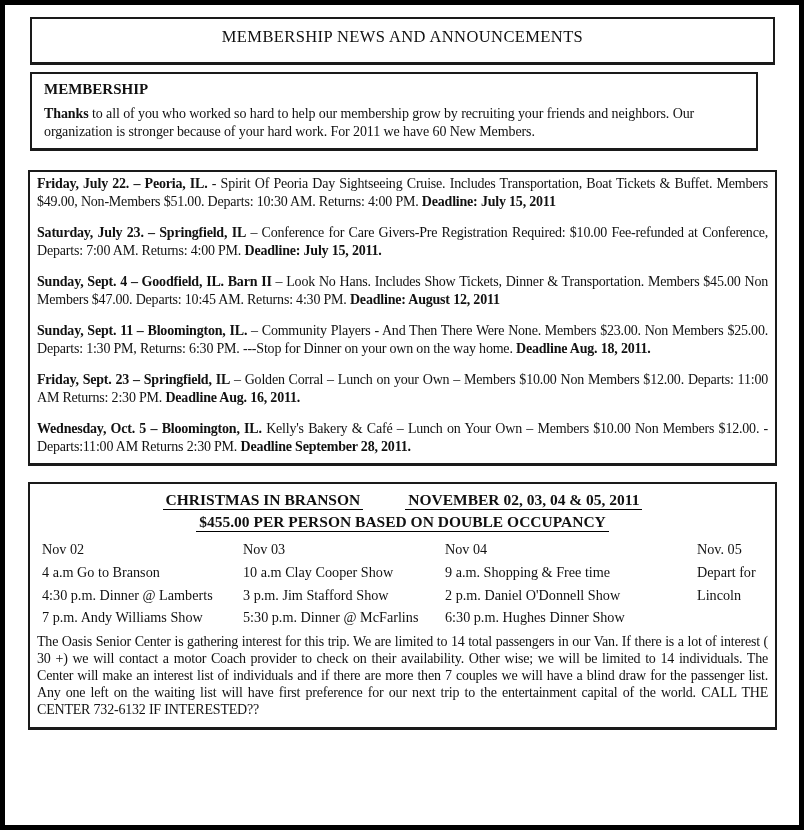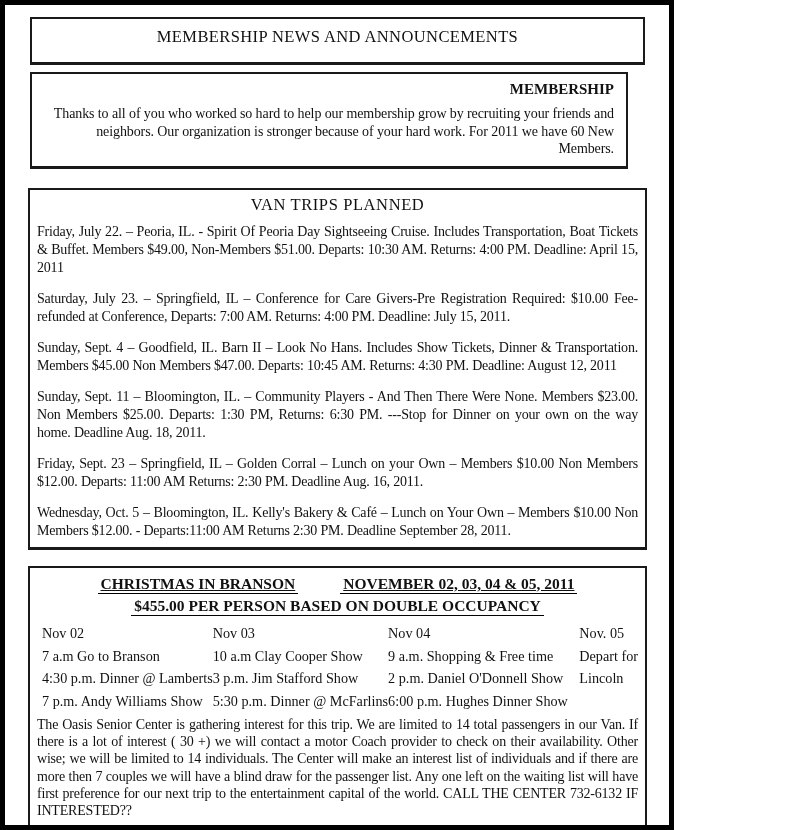--- a/index.html
+++ b/index.html
@@ -1,19 +1,19 @@
 <!DOCTYPE html>
 <html><head>
 <meta charset="utf-8">
 <style>
   * { box-sizing: border-box; }
   html, body { margin: 0; padding: 0; background: #ffffff; }
   .page {
     position: relative;
-    width: 674px;
+    width: 804px;
     height: 830px;
     border: 5px solid #000;
     background: #fff;
     font-family: "Liberation Serif", "DejaVu Serif", serif;
     color: #111;
     overflow: hidden;
   }
   .box {
     border: 2px solid #1a1a1a;
     border-bottom-width: 3px;
@@ -25,21 +25,21 @@
     text-align: center;
     padding-top: 8px;
   }
   .main-title {
     font-size: 16.5px;
     letter-spacing: 0.4px;
     white-space: nowrap;
   }
   .membership-box {
     margin: 7px 41px 0 25px;
-    text-align: right;
+    text-align: left;
     padding: 5px 12px 8px 12px;
   }
   .section-heading {
     font-weight: bold;
     font-size: 15px;
     margin: 2px 0 7px 0;
   }
   .membership-body {
     font-size: 14px;
     line-height: 17.5px;
@@ -67,21 +67,20 @@
   .branson-box {
     margin: 16px 22px 0 23px;
     padding: 5px 7px 8px 7px;
   }
   .branson-title {
     text-align: center;
     font-weight: bold;
     font-size: 15.5px;
     margin: 2px 0 4px 0;
     white-space: nowrap;
-    text-decoration: underline;
   }
   .u {
     border-bottom: 1.5px solid #000;
     padding: 0 3px 1px 3px;
   }
   .title-gap { display: inline-block; width: 42px; }
   .branson-subtitle-row { text-align: center; margin: 0 0 7px 0; }
   .branson-subtitle {
     font-weight: bold;
     font-size: 15.5px;
@@ -101,76 +100,75 @@
     line-height: 23px;
   }
   .col-item { line-height: 22.5px; white-space: nowrap; }
   .branson-note {
     text-align: justify;
     font-size: 14px;
     line-height: 17.2px;
     letter-spacing: -0.2px;
     margin: 3px 0 0 0;
   }
-  b { font-weight: normal; }
+  b { font-weight: bold; }
 </style>
 </head>
 <body>
 
 <div class="page">
 
   <div class="box title-box">
     <div class="main-title">MEMBERSHIP NEWS AND ANNOUNCEMENTS</div>
   </div>
 
   <div class="box membership-box">
     <div class="section-heading">MEMBERSHIP</div>
     <p class="membership-body"><b>Thanks</b><span> to all of you who worked so hard to help our membership grow by recruiting your friends and neighbors.  Our organization is stronger because of your hard work.   For 2011 we have 60 New Members.</span></p>
   </div>
 
   <div class="box vantrips-box">
-    <div class="section-title">VAN TRIPS PLANNED</div>
 
-    <p class="trip"><b>Friday, July 22. – Peoria, IL.</b><span> - Spirit Of Peoria Day Sightseeing Cruise. Includes Transportation, Boat Tickets &amp; Buffet. Members $49.00, Non-Members $51.00. Departs: 10:30 AM. Returns: 4:00 PM. </span><b>Deadline: April 15, 2011</b></p>
+    <p class="trip"><b>Friday, July 22. – Peoria, IL.</b><span> - Spirit Of Peoria Day Sightseeing Cruise. Includes Transportation, Boat Tickets &amp; Buffet. Members $49.00, Non-Members $51.00. Departs: 10:30 AM. Returns: 4:00 PM. </span><b>Deadline: July 15, 2011</b></p>
 
     <p class="trip"><b>Saturday, July 23. – Springfield, IL</b><span> – Conference for Care Givers-Pre Registration Required: $10.00 Fee-refunded at Conference, Departs: 7:00 AM. Returns: 4:00 PM. </span><b>Deadline: July 15, 2011.</b></p>
 
 
     <p class="trip"><b>Sunday, Sept. 4 – Goodfield, IL. Barn II</b><span> – Look No Hans. Includes Show Tickets, Dinner &amp; Transportation. Members  $45.00 Non Members $47.00. Departs: 10:45 AM. Returns: 4:30 PM. </span><b>Deadline: August 12, 2011</b></p>
 
     <p class="trip"><b>Sunday, Sept. 11 – Bloomington, IL.</b><span> – Community Players -  And Then There Were None.  Members $23.00. Non Members $25.00. Departs: 1:30 PM, Returns: 6:30 PM. ---Stop for Dinner on your own on the way home. </span><b>Deadline  Aug. 18, 2011.</b></p>
 
     <p class="trip"><b>Friday, Sept. 23 – Springfield, IL</b><span> – Golden Corral – Lunch on your Own – Members $10.00 Non Members $12.00. Departs: 11:00 AM Returns: 2:30 PM.  </span><b>Deadline Aug. 16, 2011.</b></p>
 
     <p class="trip"><b>Wednesday, Oct. 5 – Bloomington, IL.</b><span> Kelly's Bakery &amp; Café – Lunch on Your Own – Members $10.00 Non Members $12.00. - Departs:11:00 AM Returns 2:30 PM. </span><b>Deadline  September 28, 2011.</b></p>
   </div>
 
   <div class="box branson-box">
     <div class="branson-title"><span class="u">CHRISTMAS IN BRANSON</span><span class="title-gap"></span><span class="u">NOVEMBER 02, 03, 04 &amp; 05, 2011</span></div>
     <div class="branson-subtitle-row"><span class="branson-subtitle u">$455.00 PER PERSON BASED ON DOUBLE OCCUPANCY</span></div>
 
     <div class="schedule">
       <div class="sched-col-1">
         <div class="col-header">Nov 02</div>
-        <div class="col-item">7 a.m Go to Branson</div>
+        <div class="col-item">4 a.m Go to Branson</div>
         <div class="col-item">4:30 p.m. Dinner @  Lamberts</div>
         <div class="col-item">7 p.m. Andy Williams Show</div>
         <div class="col-item"></div>
       </div>
       <div class="sched-col-2">
         <div class="col-header">Nov 03</div>
         <div class="col-item">10 a.m Clay Cooper Show</div>
         <div class="col-item">3 p.m. Jim Stafford Show</div>
         <div class="col-item">5:30 p.m. Dinner @ McFarlins</div>
       </div>
       <div class="sched-col-3">
         <div class="col-header">Nov 04</div>
         <div class="col-item">9 a.m. Shopping &amp; Free time</div>
         <div class="col-item">2 p.m. Daniel O'Donnell Show</div>
-        <div class="col-item">6:00 p.m. Hughes Dinner Show</div>
+        <div class="col-item">6:30 p.m. Hughes Dinner Show</div>
         <div class="col-item"></div>
       </div>
       <div class="sched-col-4">
         <div class="col-header">Nov. 05</div>
         <div class="col-item">Depart for</div>
         <div class="col-item">Lincoln</div>
         <div class="col-item"></div>
         <div class="col-item"></div>
       </div>
     </div>

